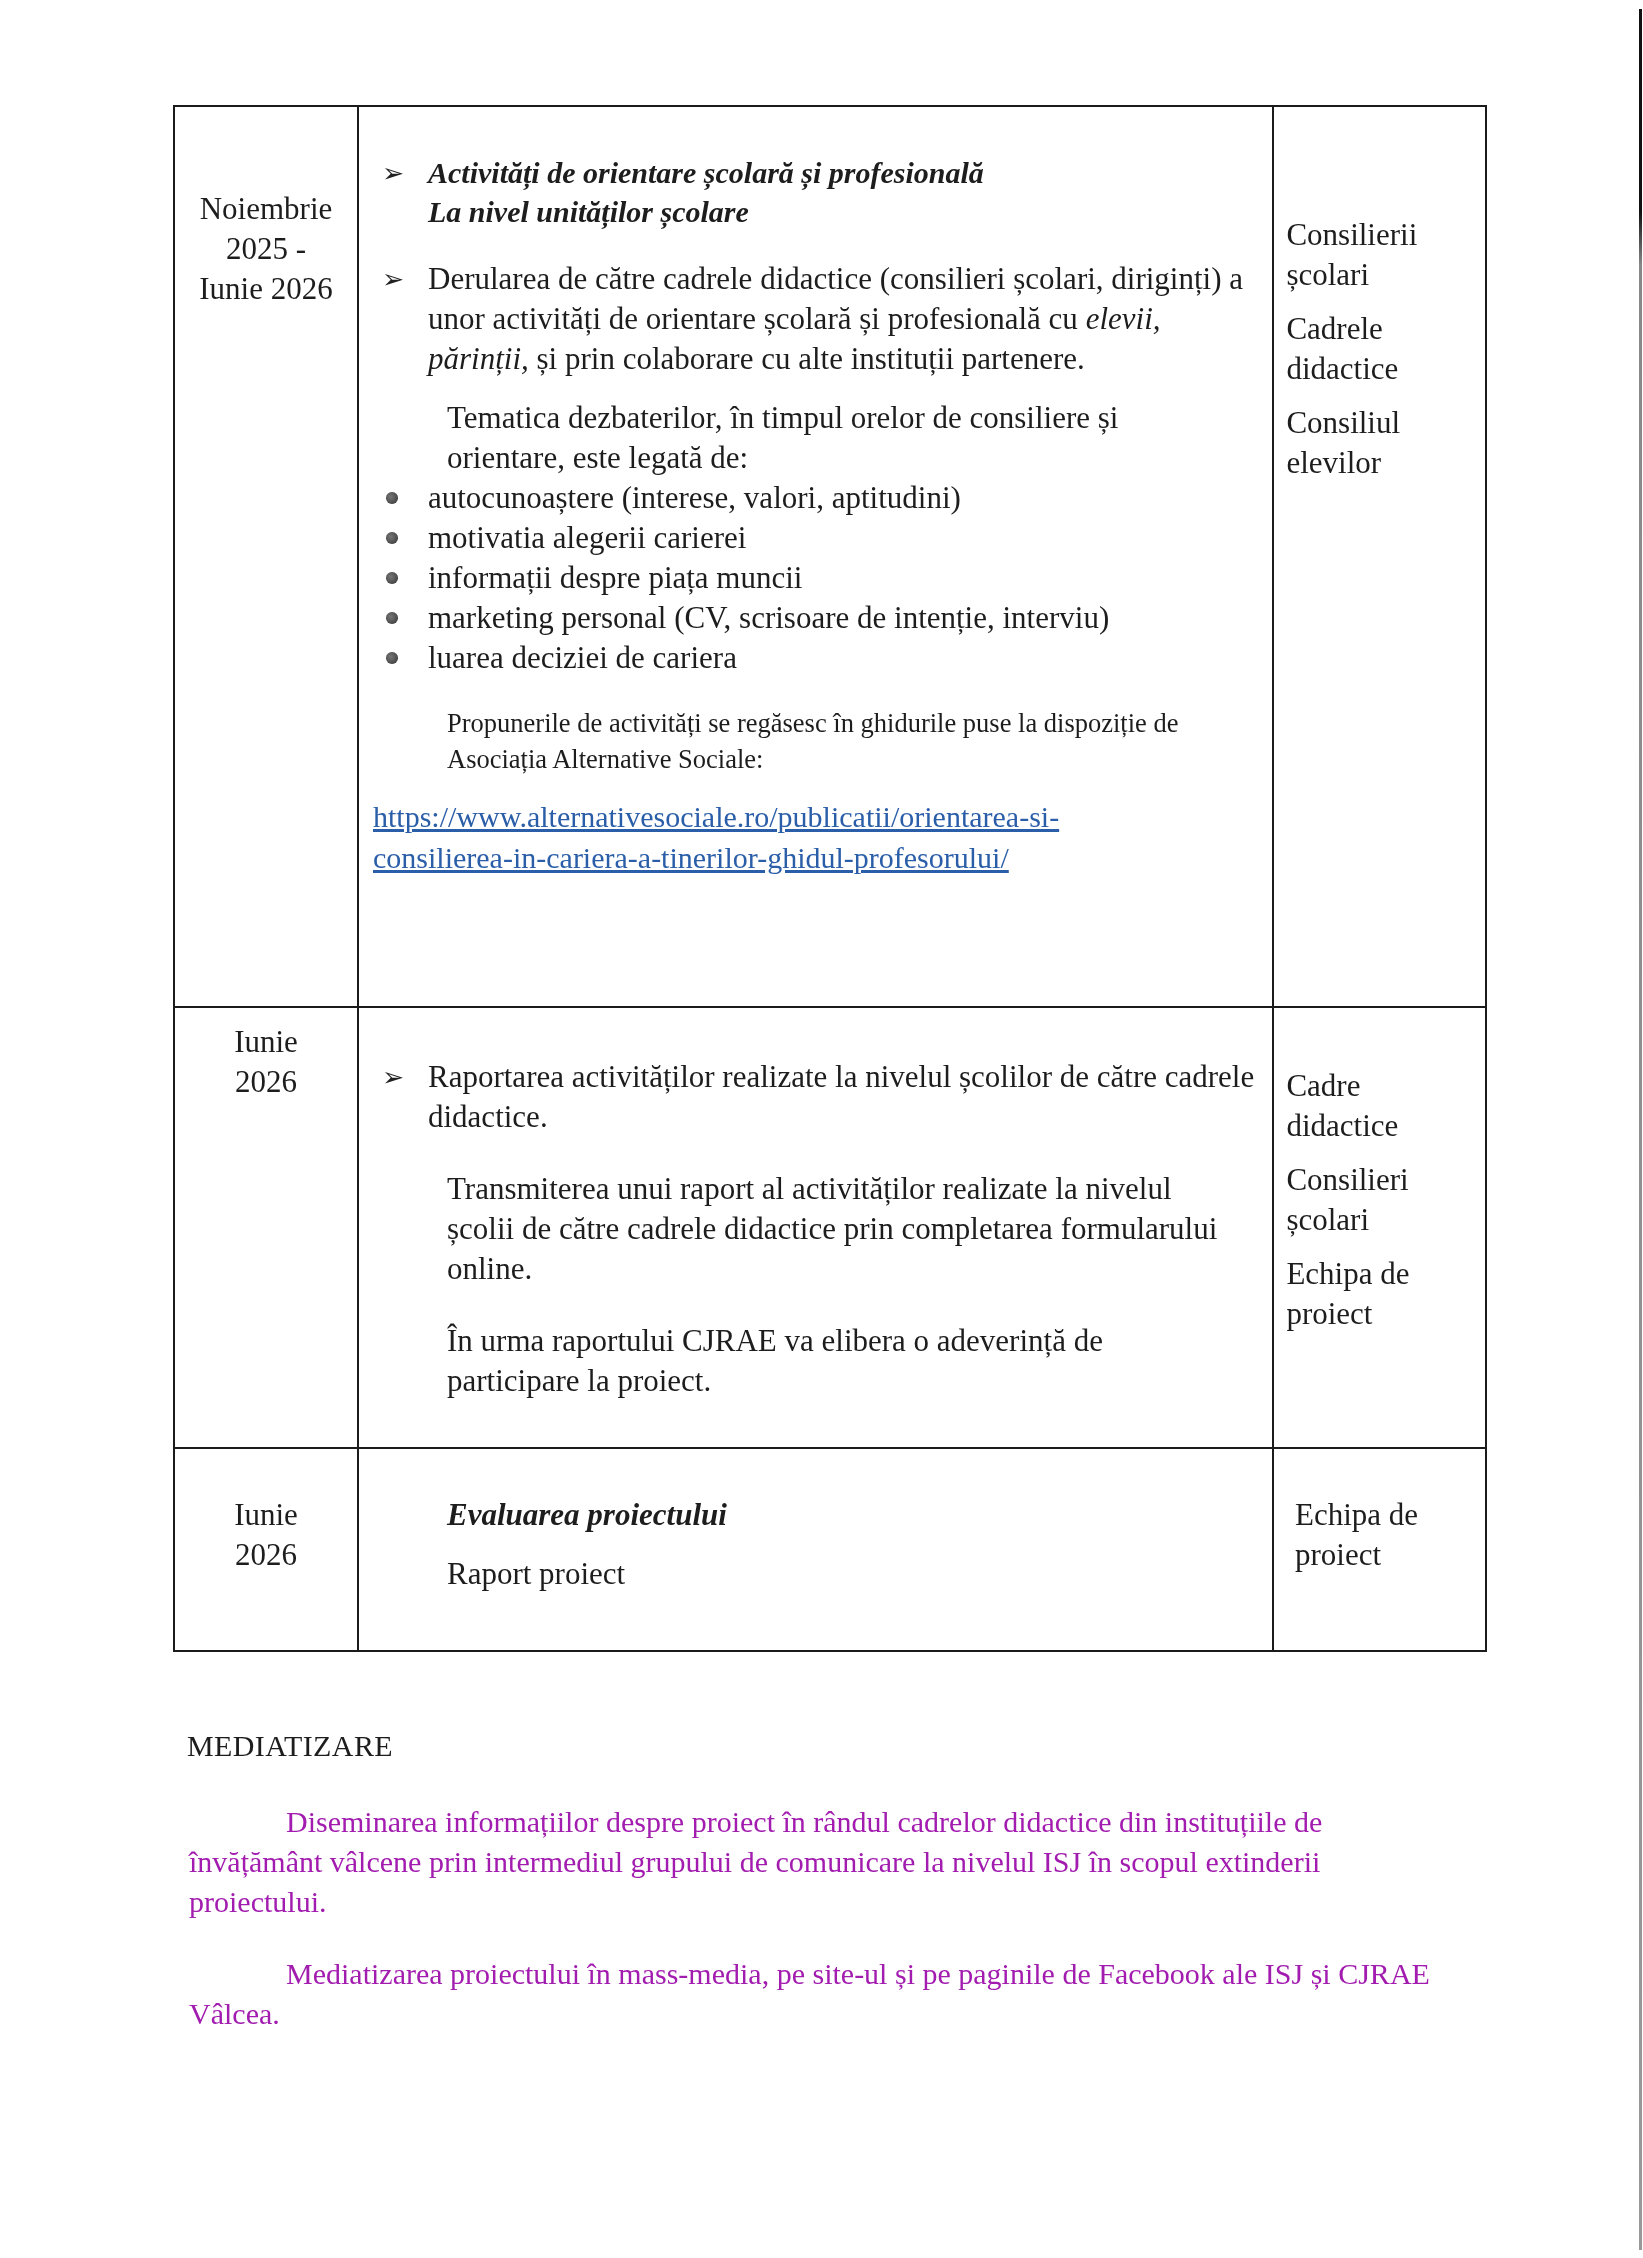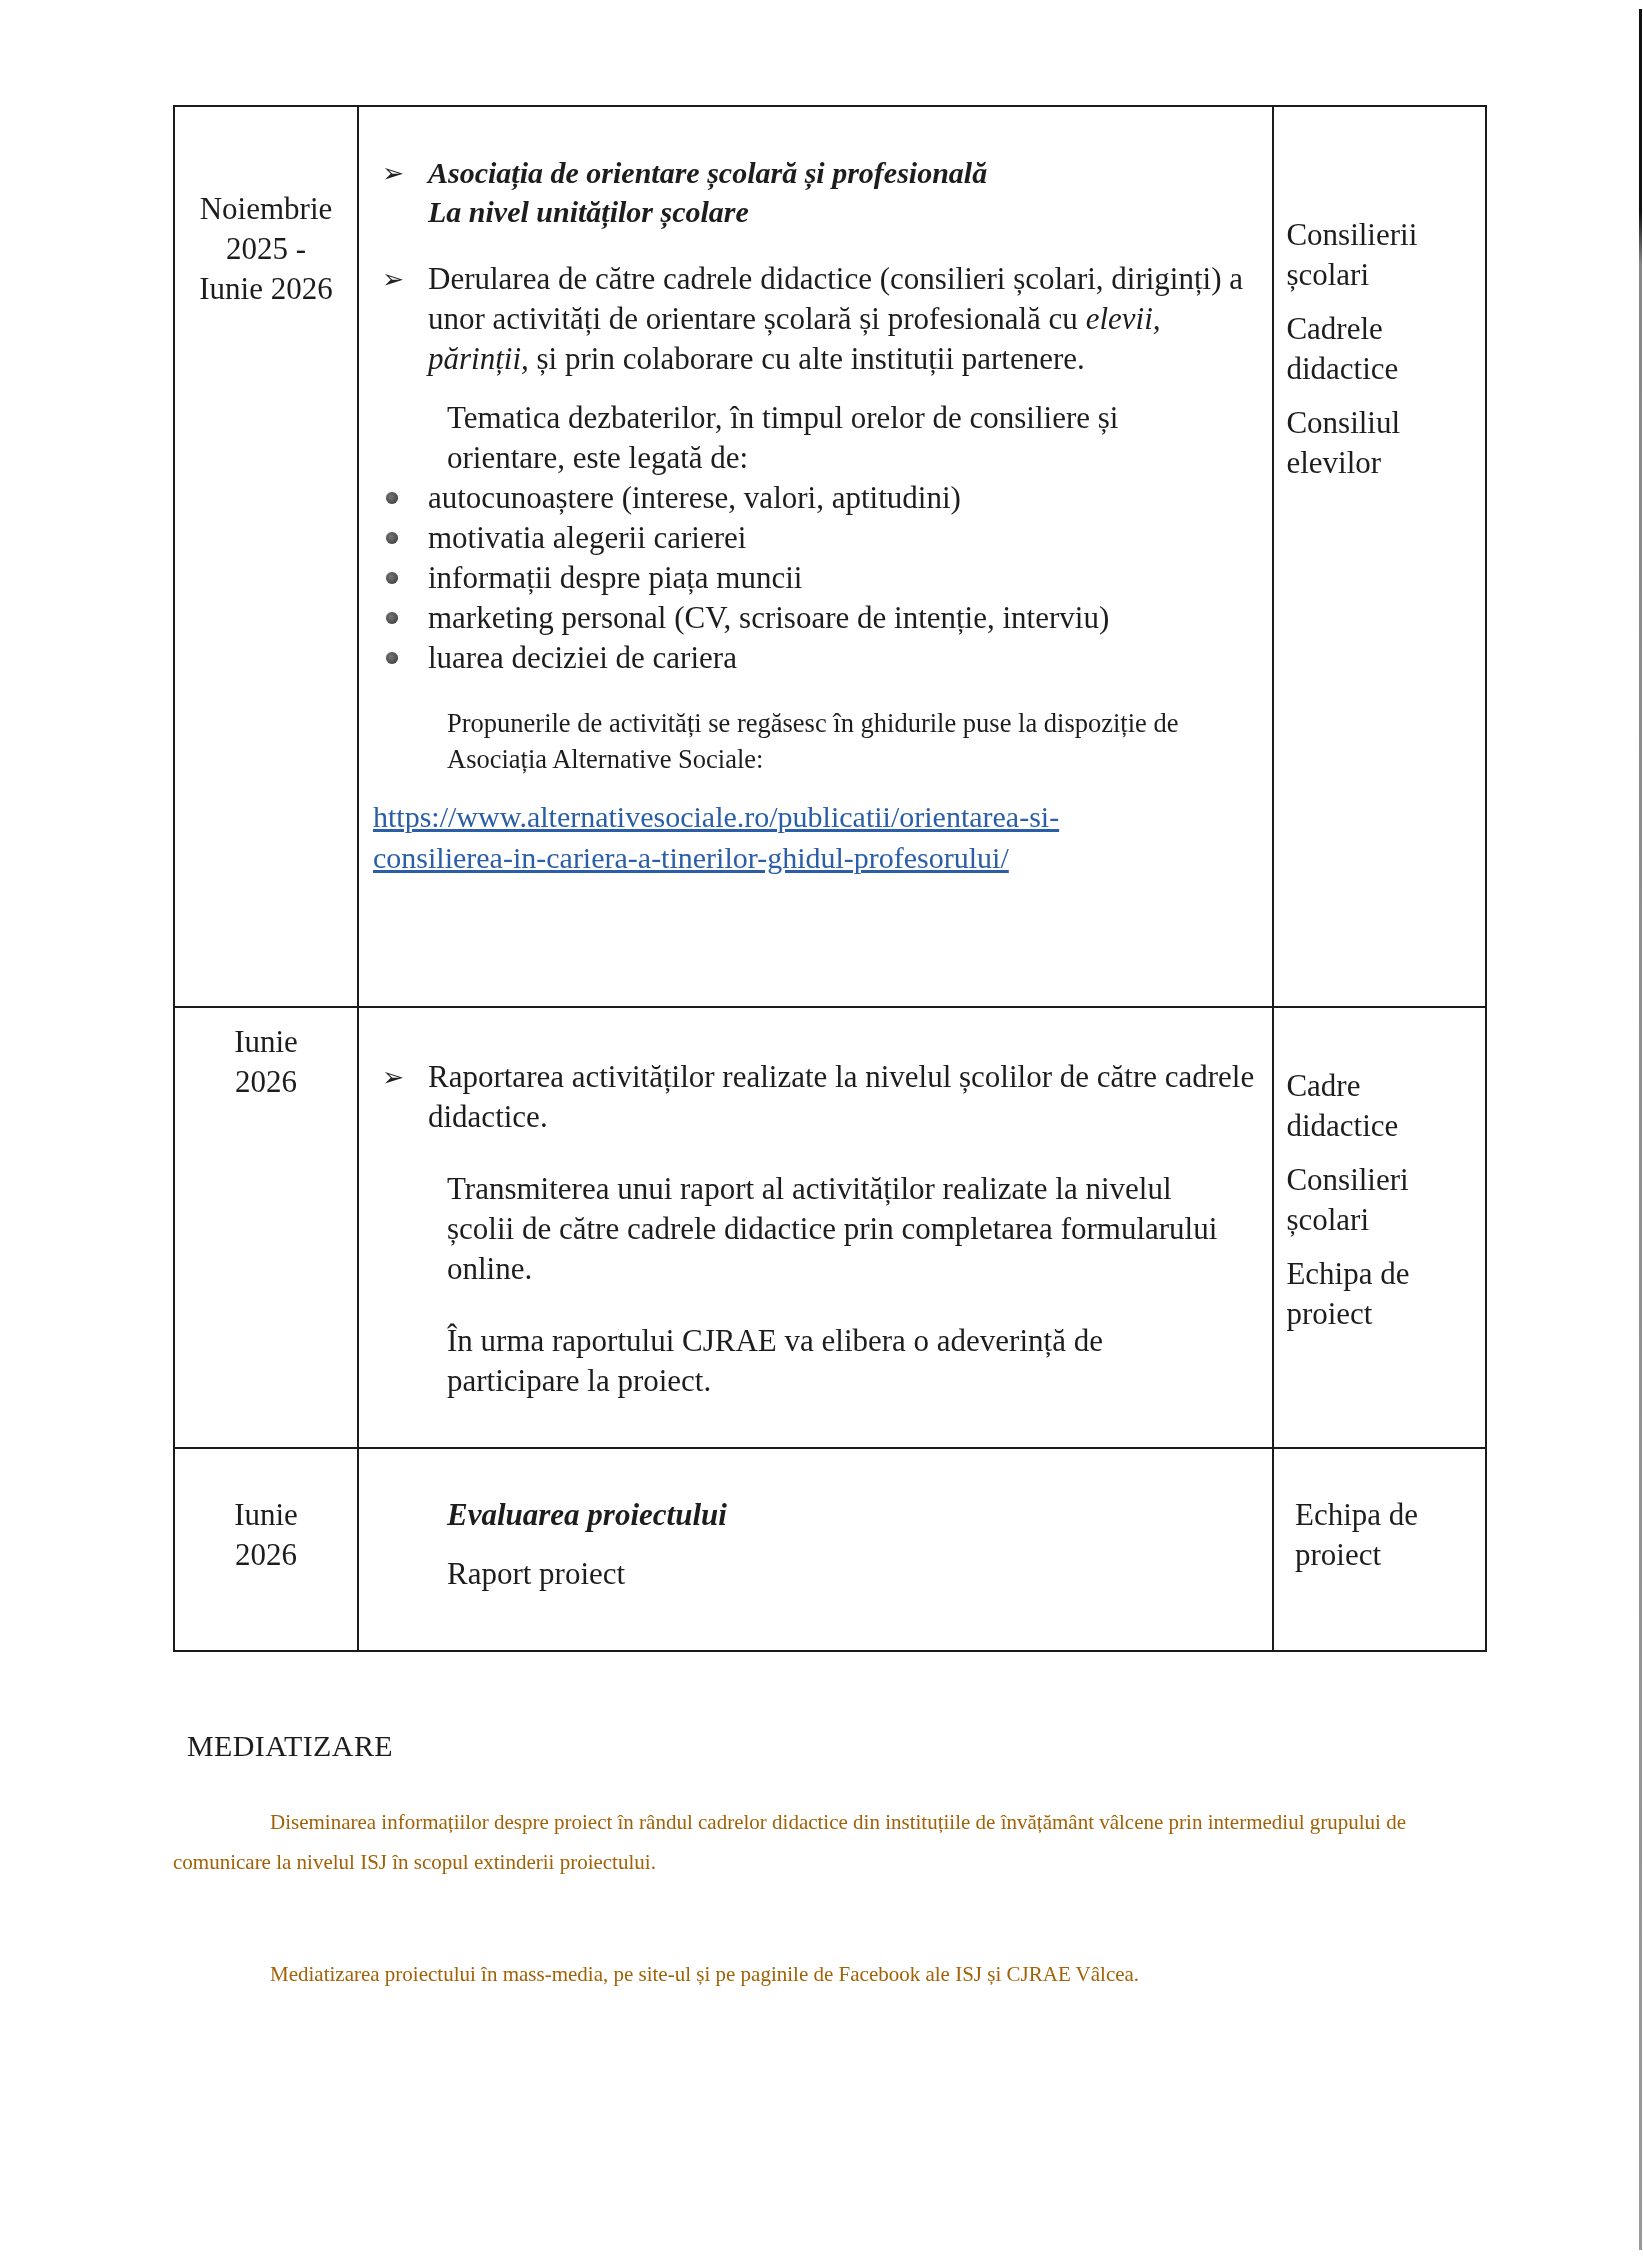--- a/index.html
+++ b/index.html
@@ -45,22 +45,22 @@
   }
   a.link { color: #2a5ea8; text-decoration: underline; font-size: 30px; line-height: 41px; }
   .link-block { padding-left: 14px; }
 
   .resp-group { margin-bottom: 14px; }
 
   .heading {
     position: absolute; left: 187px; top: 1729px; font-size: 30px; letter-spacing: 0.4px; color: #1d1d1d;
   }
   .body-para {
-    position: absolute; left: 173px; width: 1262px; font-size: 21px; line-height: 40px;
-    text-indent: 97px; color: #a16207;
+    position: absolute; left: 189px; width: 1262px; font-size: 30px; line-height: 40px;
+    text-indent: 97px; color: #a21caf;
   }
   .p1 { top: 1802px; }
   .p2 { top: 1954px; }
 </style>
 </head>
 <body>
 
 <div class="right-edge"></div>
 
 <table class="plan">
@@ -73,21 +73,21 @@
 
     <tr style="height:901px;">
       <td class="date-cell" style="padding-top:82px;border-radius:8px;">
         <div>Noiembrie</div>
         <div>2025 -</div>
         <div>Iunie 2026</div>
       </td>
       <td class="act-cell" style="padding-top:46px;">
         <div class="arrow-item" style="padding-left:69px;">
           <span class="arrow">➢</span>
-          <div class="ital-head">Asociația de orientare școlară și profesională</div>
+          <div class="ital-head">Activități de orientare școlară și profesională</div>
           <div class="ital-head">La nivel unităților școlare</div>
         </div>
         <div class="arrow-item" style="margin-top:28px; padding-right:8.8px;">
           <span class="arrow">➢</span>
           <span>Derularea de către cadrele didactice (consilieri școlari, diriginți) a unor activități de orientare școlară și profesională cu </span><i>elevii, părinții,</i><span> și prin colaborare cu alte instituții partenere.</span>
         </div>
         <div class="para" style="margin-top:19.4px; padding-right:35px;">Tematica dezbaterilor, în timpul orelor de consiliere și orientare, este legată de:</div>
         <ul class="themes">
           <li><span class="dot"></span><span>autocunoaștere (interese, valori, aptitudini)</span></li>
           <li><span class="dot"></span><span>motivatia alegerii carierei</span></li>

